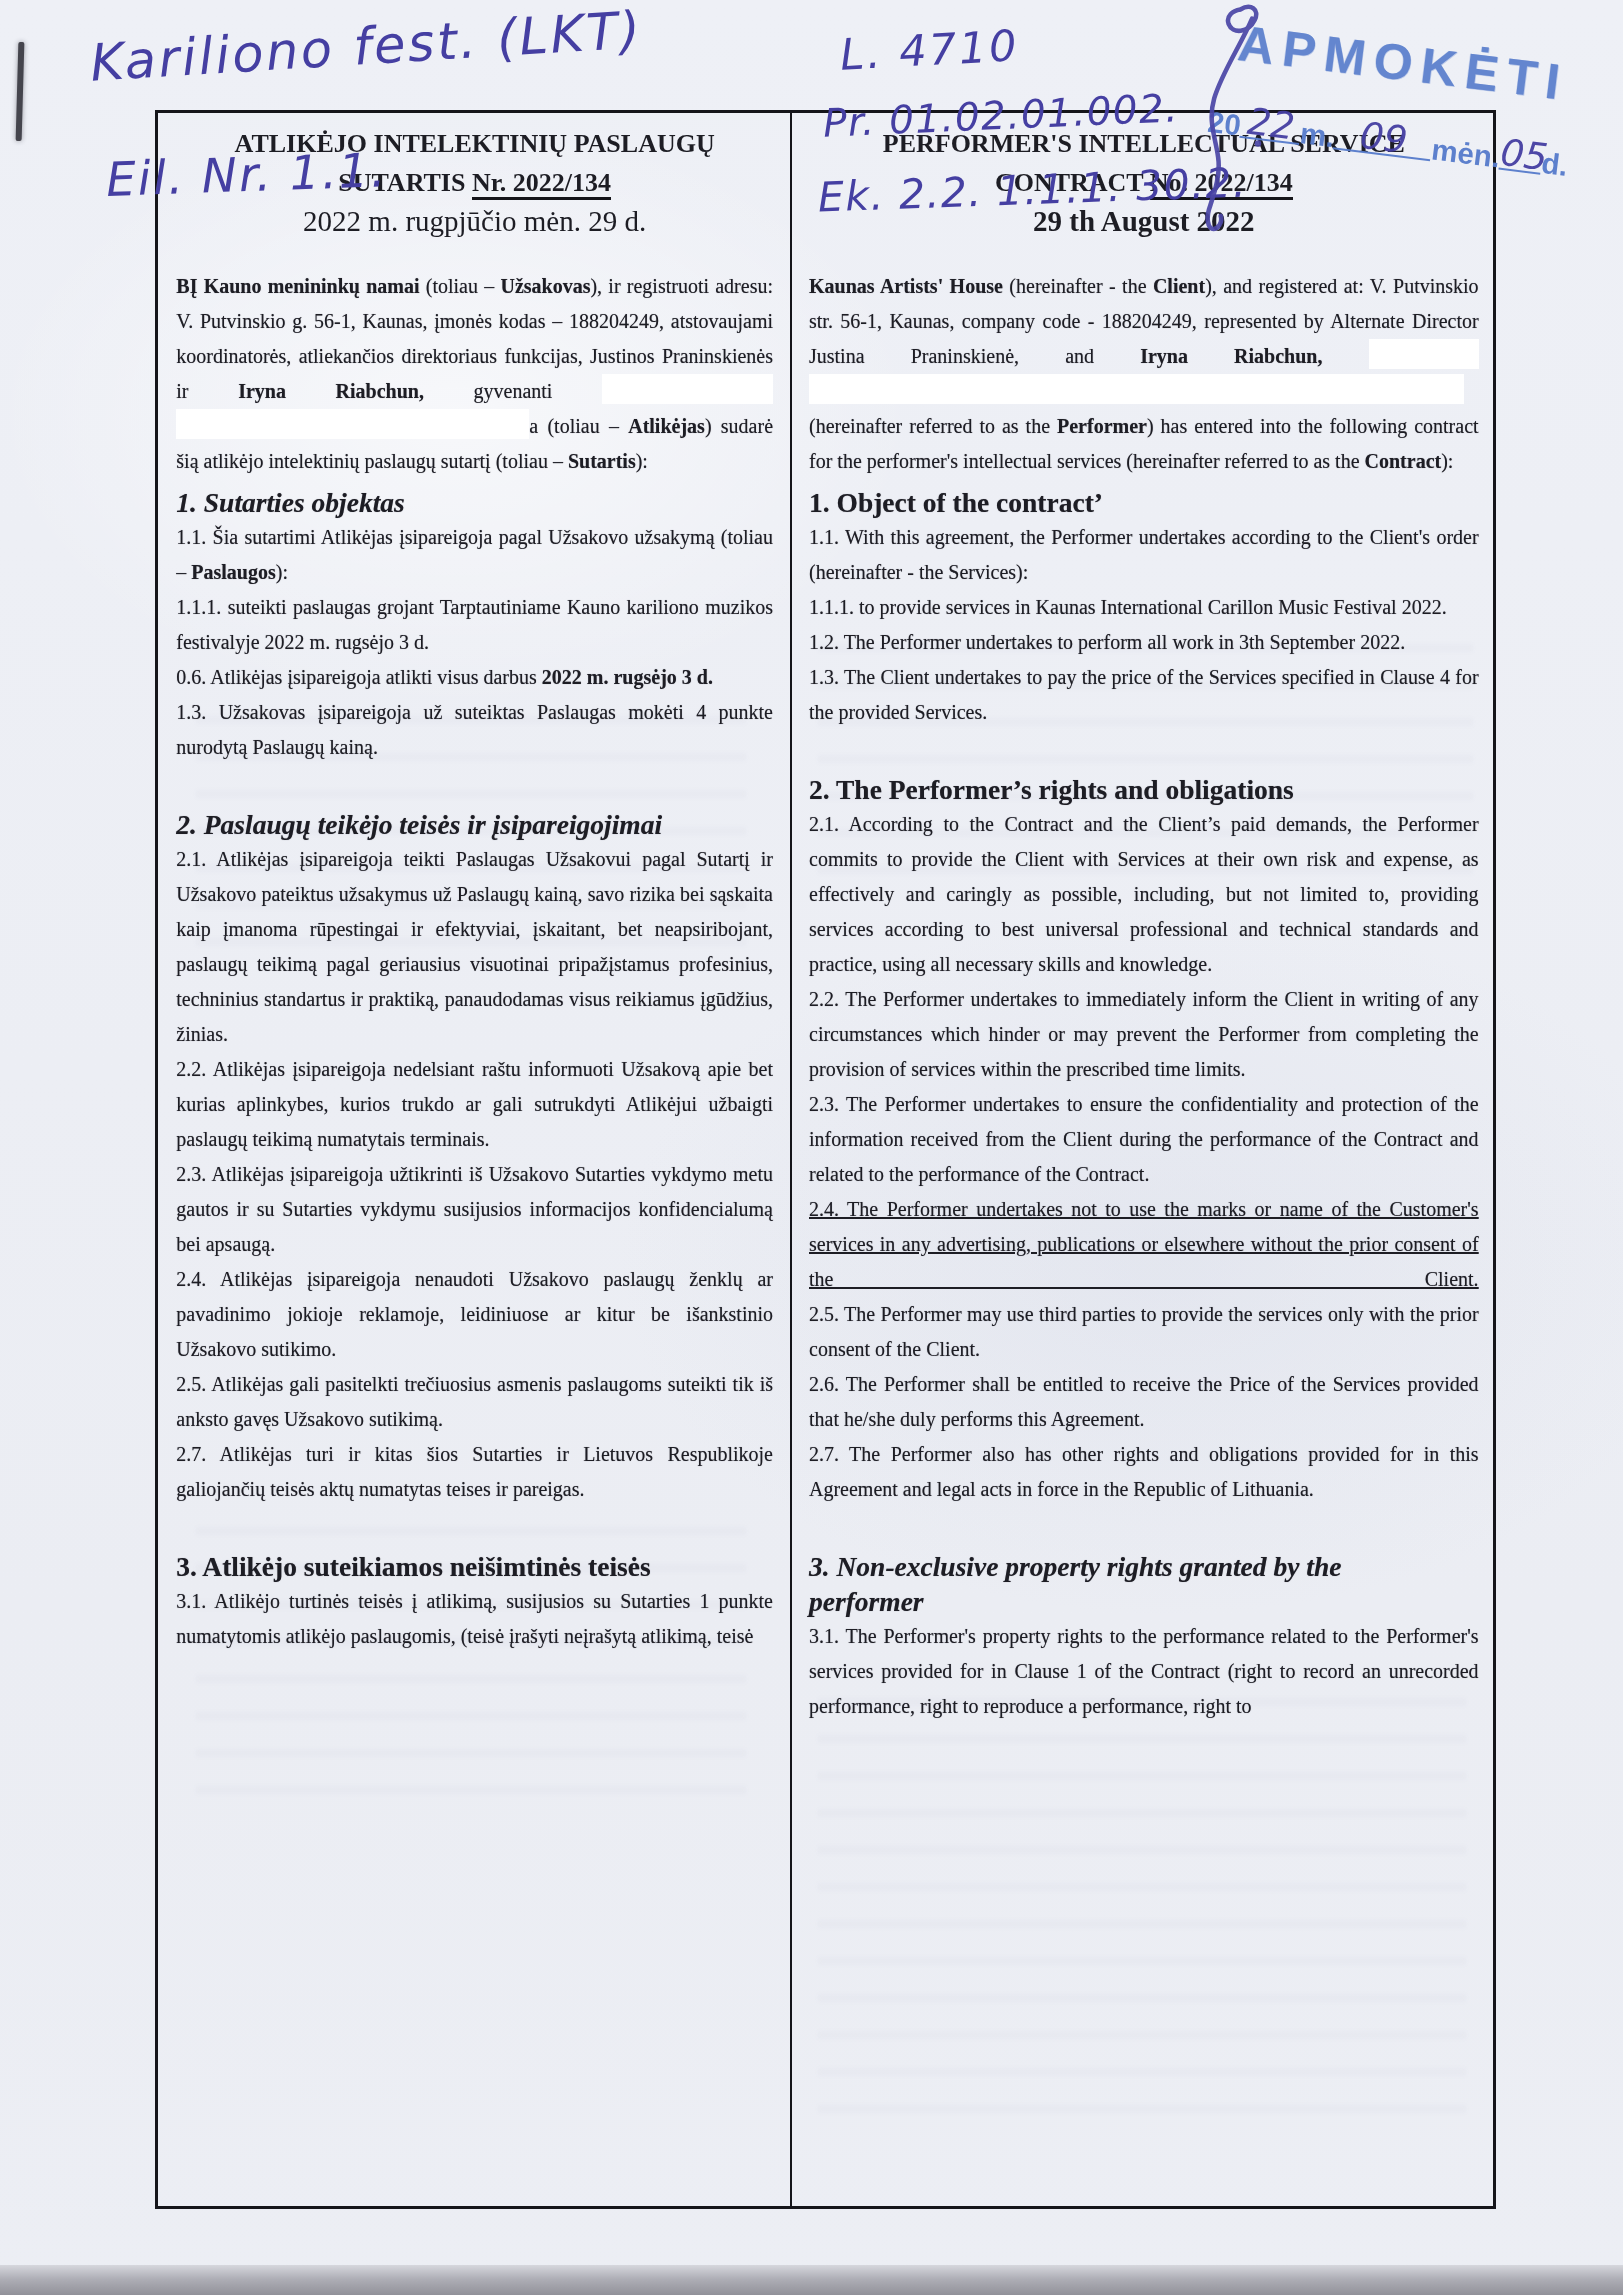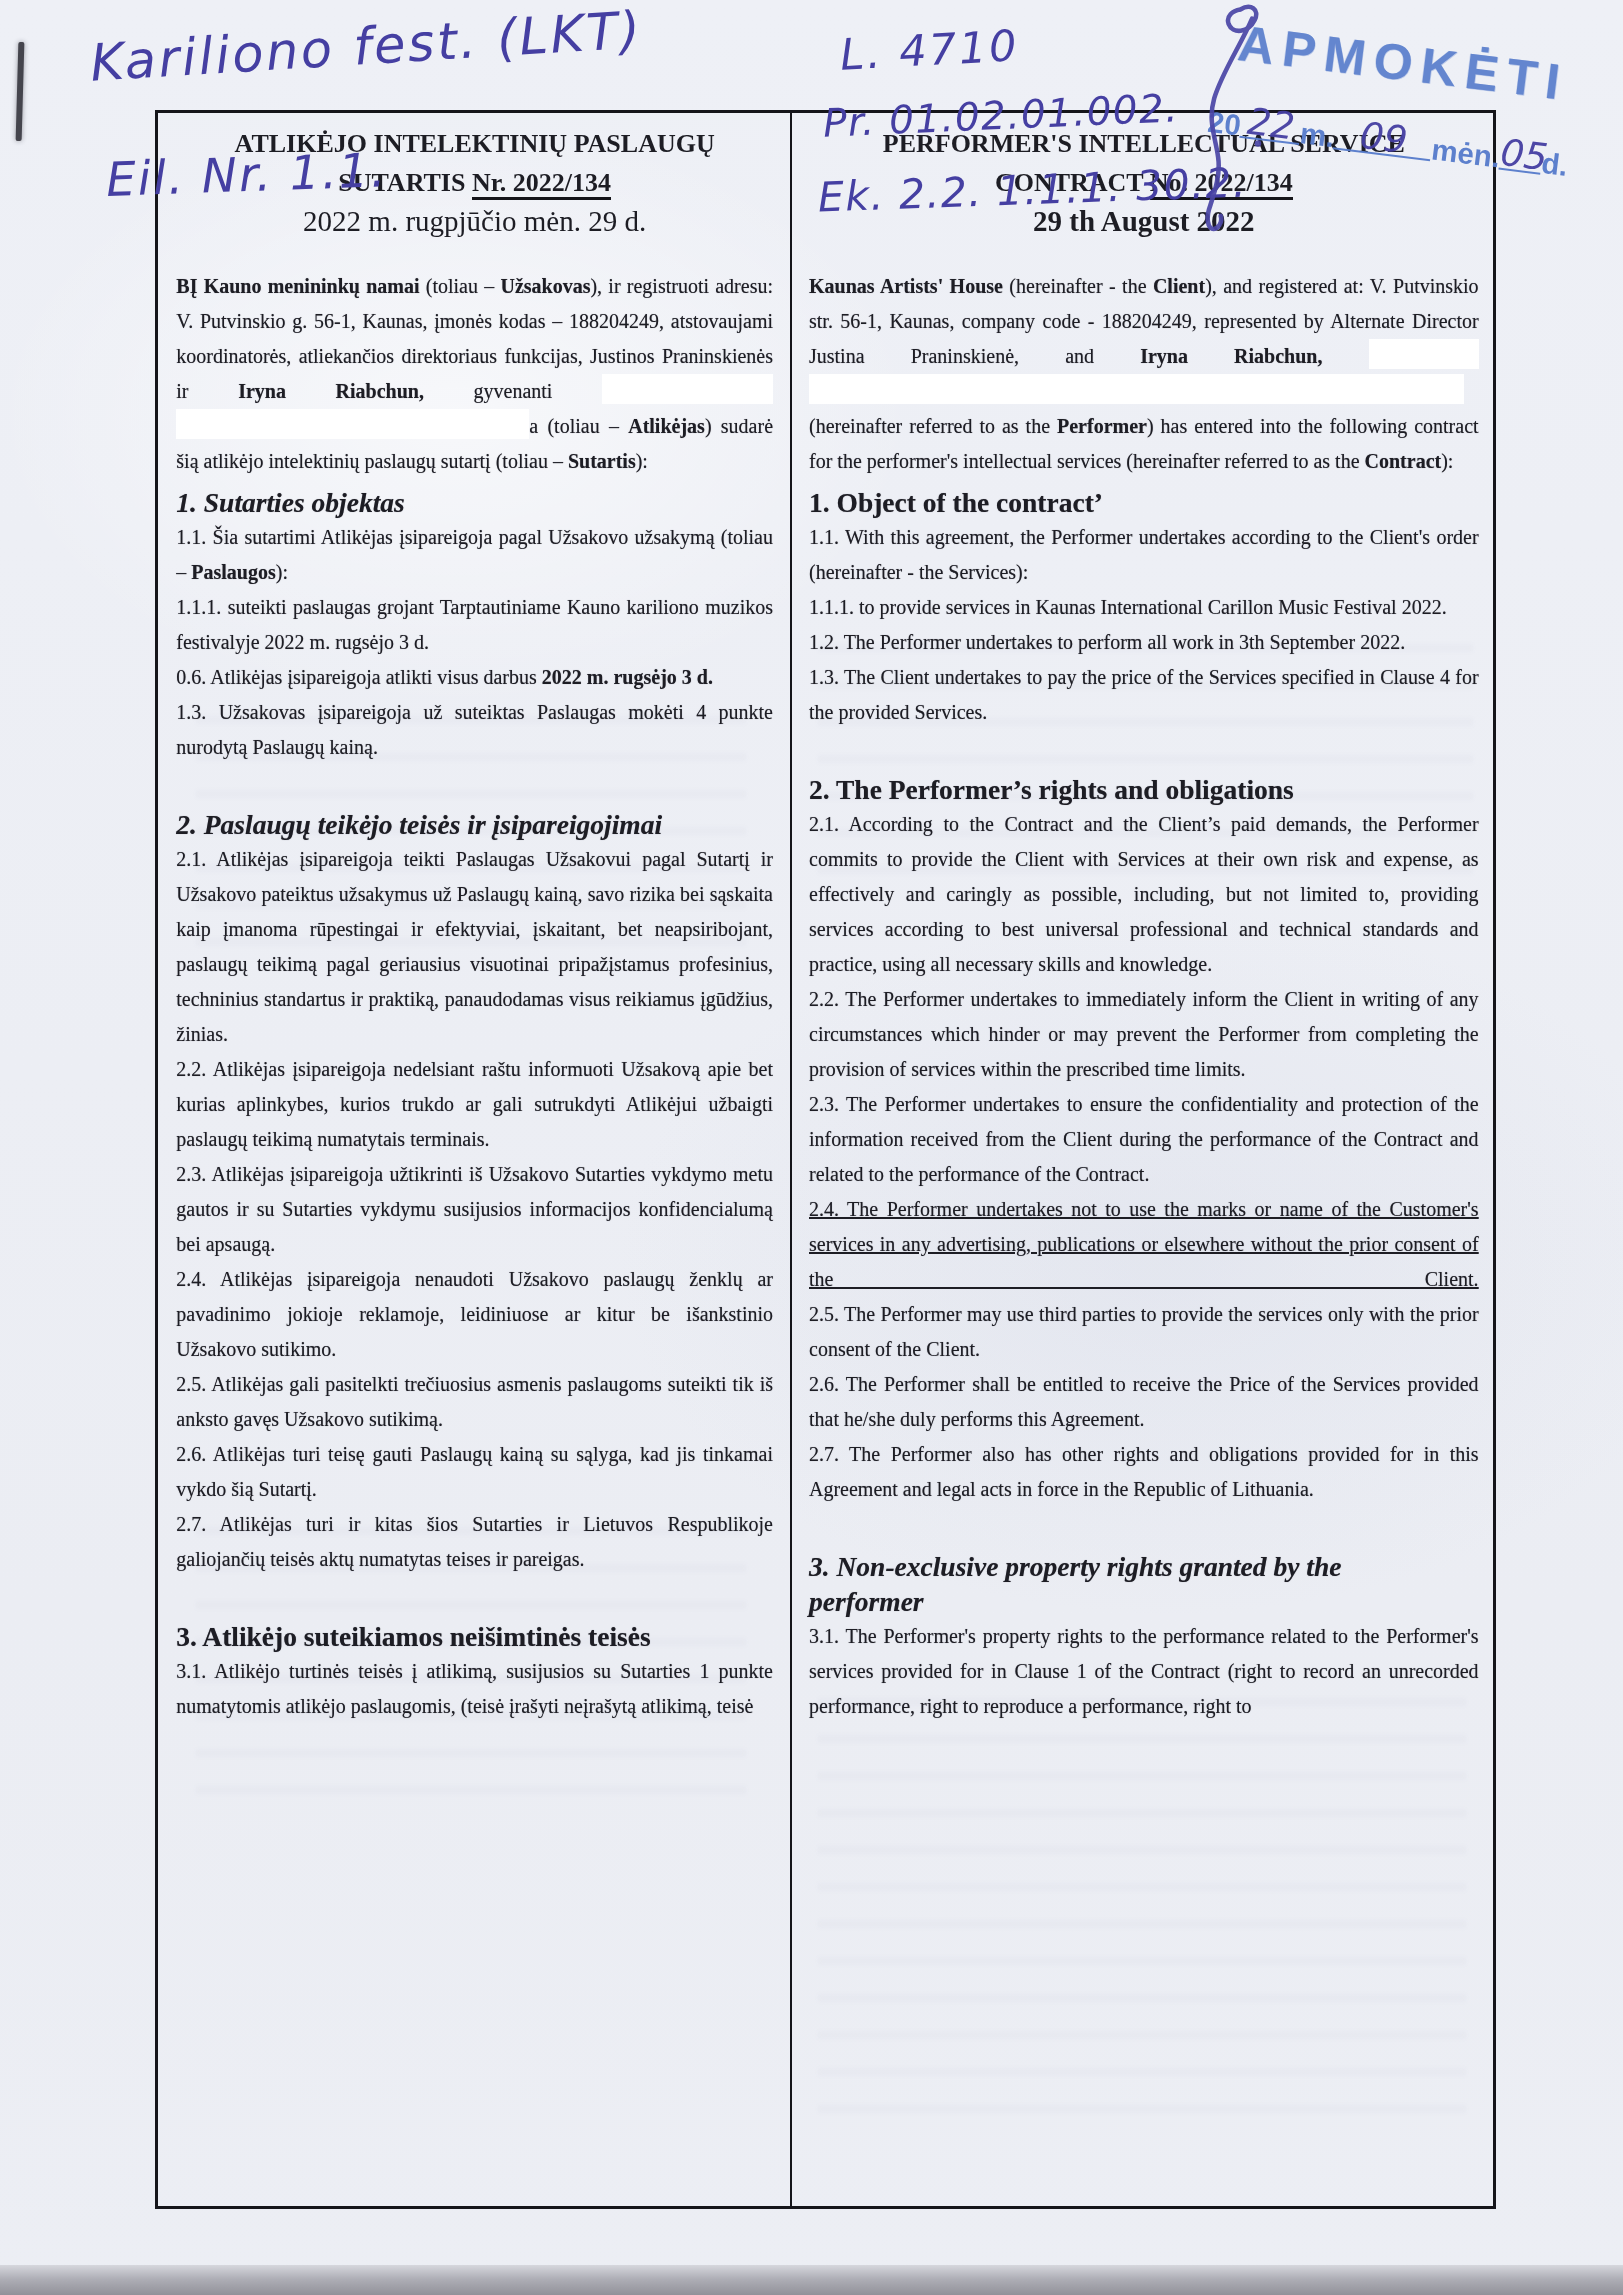--- a/index.html
+++ b/index.html
@@ -86,21 +86,20 @@
     <p class="para">1.1.1. suteikti paslaugas grojant Tarptautiniame Kauno kariliono muzikos festivalyje 2022 m. rugsėjo 3 d.</p>
     <p class="para"><span>0.6. Atlikėjas įsipareigoja atlikti visus darbus </span><b>2022 m. rugsėjo 3 d.</b></p>
     <p class="para">1.3. Užsakovas įsipareigoja už suteiktas Paslaugas mokėti 4 punkte nurodytą Paslaugų kainą.</p>
 
     <p class="hd it mt-lg">2. Paslaugų teikėjo teisės ir įsipareigojimai</p>
     <p class="para">2.1. Atlikėjas įsipareigoja teikti Paslaugas Užsakovui pagal Sutartį ir Užsakovo pateiktus užsakymus už Paslaugų kainą, savo rizika bei sąskaita kaip įmanoma rūpestingai ir efektyviai, įskaitant, bet neapsiribojant, paslaugų teikimą pagal geriausius visuotinai pripažįstamus profesinius, techninius standartus ir praktiką, panaudodamas visus reikiamus įgūdžius, žinias.</p>
     <p class="para">2.2. Atlikėjas įsipareigoja nedelsiant raštu informuoti Užsakovą apie bet kurias aplinkybes, kurios trukdo ar gali sutrukdyti Atlikėjui užbaigti paslaugų teikimą numatytais terminais.</p>
     <p class="para">2.3. Atlikėjas įsipareigoja užtikrinti iš Užsakovo Sutarties vykdymo metu gautos ir su Sutarties vykdymu susijusios informacijos konfidencialumą bei apsaugą.</p>
     <p class="para">2.4. Atlikėjas įsipareigoja nenaudoti Užsakovo paslaugų ženklų ar pavadinimo jokioje reklamoje, leidiniuose ar kitur be išankstinio Užsakovo sutikimo.</p>
     <p class="para">2.5. Atlikėjas gali pasitelkti trečiuosius asmenis paslaugoms suteikti tik iš anksto gavęs Užsakovo sutikimą.</p>
-    <p class="para">2.6. Atlikėjas turi teisę gauti Paslaugų kainą su sąlyga, kad jis tinkamai vykdo šią Sutartį.</p>
     <p class="para">2.7. Atlikėjas turi ir kitas šios Sutarties ir Lietuvos Respublikoje galiojančių teisės aktų numatytas teises ir pareigas.</p>
 
     <p class="hd mt-lg">3. Atlikėjo suteikiamos neišimtinės teisės</p>
     <p class="para">3.1. Atlikėjo turtinės teisės į atlikimą, susijusios su Sutarties 1 punkte numatytomis atlikėjo paslaugomis, (teisė įrašyti neįrašytą atlikimą, teisė</p>
   </div>
 
   <div class="cell en">
     <div class="doc-title">PERFORMER'S INTELLECTUAL SERVICE</div>
     <div class="doc-title"><span>CONTRACT </span><span class="u">No. 2022/134</span></div>
     <div class="doc-date bold">29 th August 2022</div>

